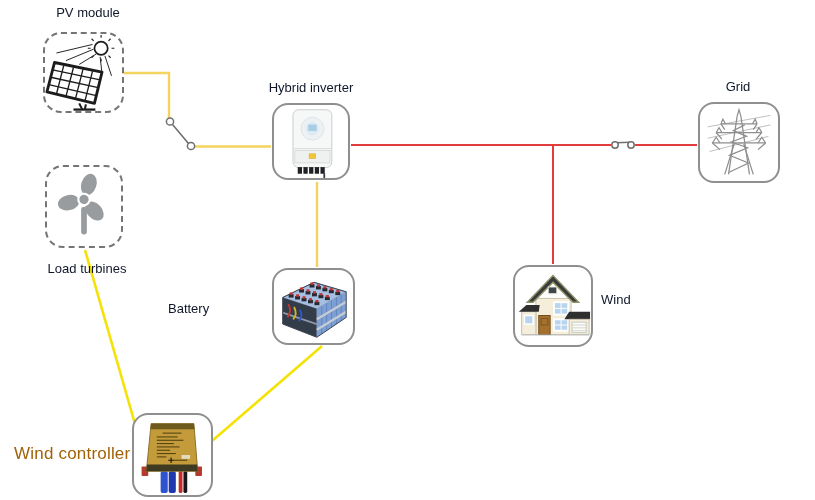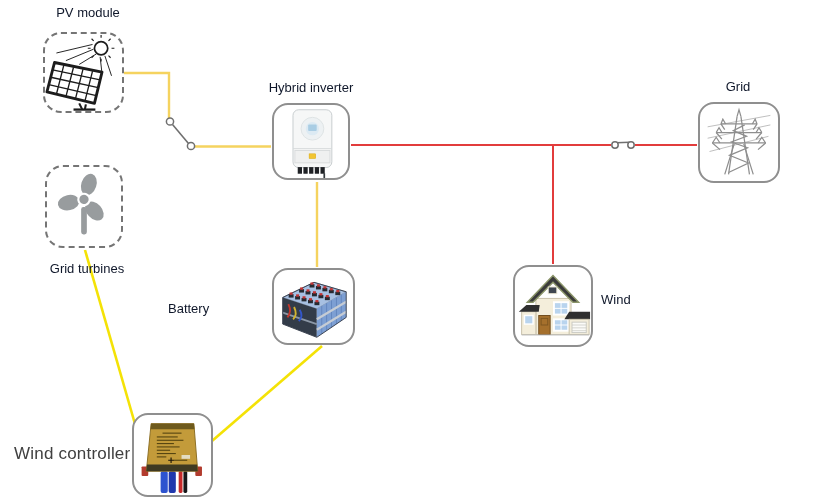--- a/index.html
+++ b/index.html
@@ -7,21 +7,21 @@
        font-family:"Liberation Sans",sans-serif;}
   .canvas{position:absolute;left:0;top:0;width:815px;height:500px;}
   #wire-layer{position:absolute;left:0;top:0;z-index:1;}
   .node-box{position:absolute;background:#fff;box-sizing:border-box;z-index:2;}
   .solid{border:2px solid #8f8f8f;border-radius:16px;}
   .dashed{border:2px dashed #757575;border-radius:18px;}
   .node-box svg{display:block;width:100%;height:100%;}
   .lbl{position:absolute;z-index:3;color:#0f172a;font-size:13px;white-space:nowrap;}
   .lbl.center{text-align:center;}
   .lbl.right{}
-  .lbl-dark{color:#404040;font-size:17px;letter-spacing:.2px;}
+  .lbl-dark{color:#a16207;font-size:17px;letter-spacing:.2px;}
 </style>
 </head>
 <body>
 
 <div class="canvas">
 
   <svg id="wire-layer" width="815" height="500" viewBox="0 0 815 500">
       <polyline points="124,73 169,73 169,118" stroke="#F5D35F" stroke-width="2.4" fill="none"></polyline>
       <polyline points="195,146.5 271,146.5" stroke="#F5D35F" stroke-width="2.4" fill="none"></polyline>
       <polyline points="317,182 317,267" stroke="#F5D35F" stroke-width="2.4" fill="none"></polyline>
@@ -38,21 +38,21 @@
       <g>
         <line x1="616.5" y1="142.8" x2="629.5" y2="142.2" stroke="#6f6f6f" stroke-width="1.6"></line>
         <circle cx="615" cy="145" r="3.2" fill="#ffffff" stroke="#6f6f6f" stroke-width="1.5"></circle>
         <circle cx="631" cy="145" r="3.2" fill="#ffffff" stroke="#6f6f6f" stroke-width="1.5"></circle>
       </g>
     </svg>
 
   <div class="lbl center" style="left:28px;top:5px;width:120px;">PV module</div>
   <div class="lbl center" style="left:251px;top:80px;width:120px;">Hybrid inverter</div>
   <div class="lbl center" style="left:688px;top:79px;width:100px;">Grid</div>
-  <div class="lbl center" style="left:17px;top:261px;width:140px;">Grid turbines</div>
+  <div class="lbl center" style="left:17px;top:261px;width:140px;">Load turbines</div>
   <div class="lbl right" style="left:168px;top:301px;width:100px;">Battery</div>
   <div class="lbl" style="left:601px;top:292px;">Wind</div>
   <div class="lbl lbl-dark" style="left:14px;top:444px;">Wind controller</div>
 
   <div class="node-box dashed" style="left:43px;top:32px;width:81px;height:81px;">
     <svg viewBox="0 0 81 81">
       <g stroke="#1c1c1c" fill="none">
         <circle cx="59" cy="15" r="7" stroke-width="1.8"></circle>
         <path stroke-width="1.2" d="M59,4 L59,1 M66.8,7.2 L69,5 M70,15 L73,15 M66.8,22.8 L69,25 M51.2,7.2 L49,5 M48,15 L45,15 M59,26 L59,29 M51.2,22.8 L49,25"></path>
         <path stroke-width="1" d="M50,11 L12,20 M51,16 L22,28 M54,21 L36,32 M63,23 L70,44 M58,24 L60,42"></path>

